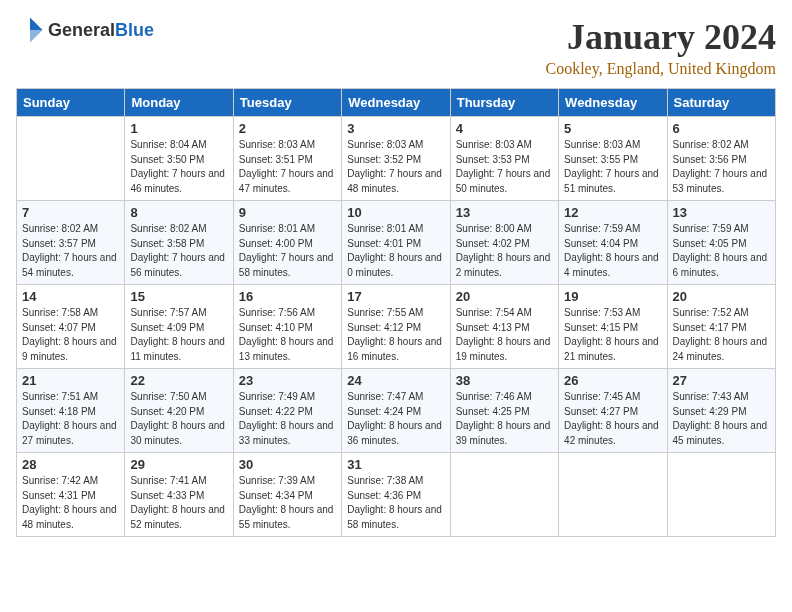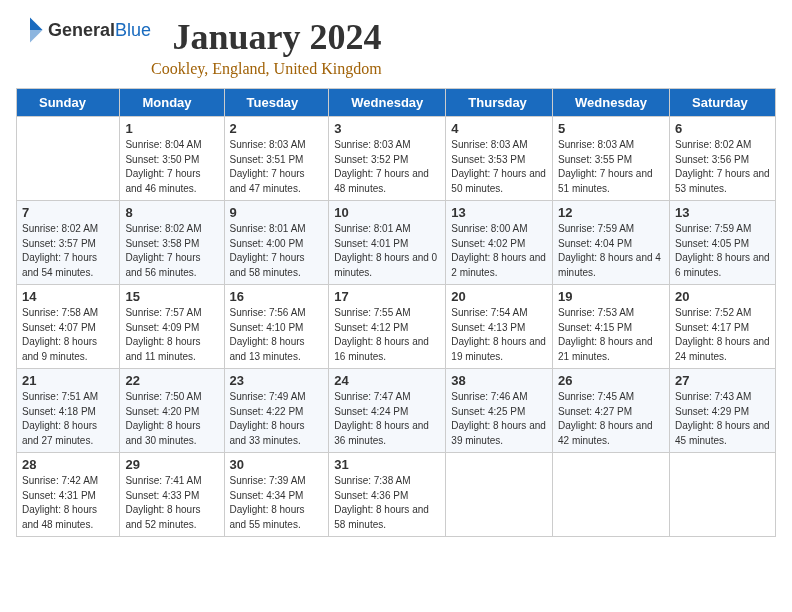--- a/index.html
+++ b/index.html
@@ -5,36 +5,37 @@
     * { box-sizing: border-box; margin: 0; padding: 0; }
     body {
       font-family: Arial, sans-serif;
       background: #fff;
       width: 792px;
       min-height: 612px;
       padding: 16px;
     }
     .header-area {
       display: flex;
+      justify-content: space-between;
       align-items: flex-start;
       margin-bottom: 10px;
     }
     .logo {
       display: flex;
       align-items: center;
       gap: 4px;
     }
     .logo-text-general {
       font-size: 18px;
       font-weight: bold;
       color: #333;
     }
     .logo-text-blue {
       font-size: 18px;
-      font-weight: normal;
+      font-weight: bold;
       color: #1a6bbf;
     }
     .logo-icon {
       width: 28px;
       height: 28px;
     }
     .title-area {
       text-align: right;
       font-family: Liberation Serif, serif;
     }
@@ -49,21 +50,21 @@
       margin-top: 2px;
     }
     .calendar {
       width: 100%;
       border-collapse: collapse;
     }
     .calendar th {
       background-color: #1a6bbf;
       color: white;
       text-align: left;
-      padding: 6px 22px;
+      padding: 6px 6px;
       font-size: 13px;
       border: 1px solid #ccc;
     }
     .calendar td {
       vertical-align: top;
       border: 1px solid #ccc;
       padding: 4px 5px;
       width: 108px;
       min-height: 80px;
       font-size: 11px;

